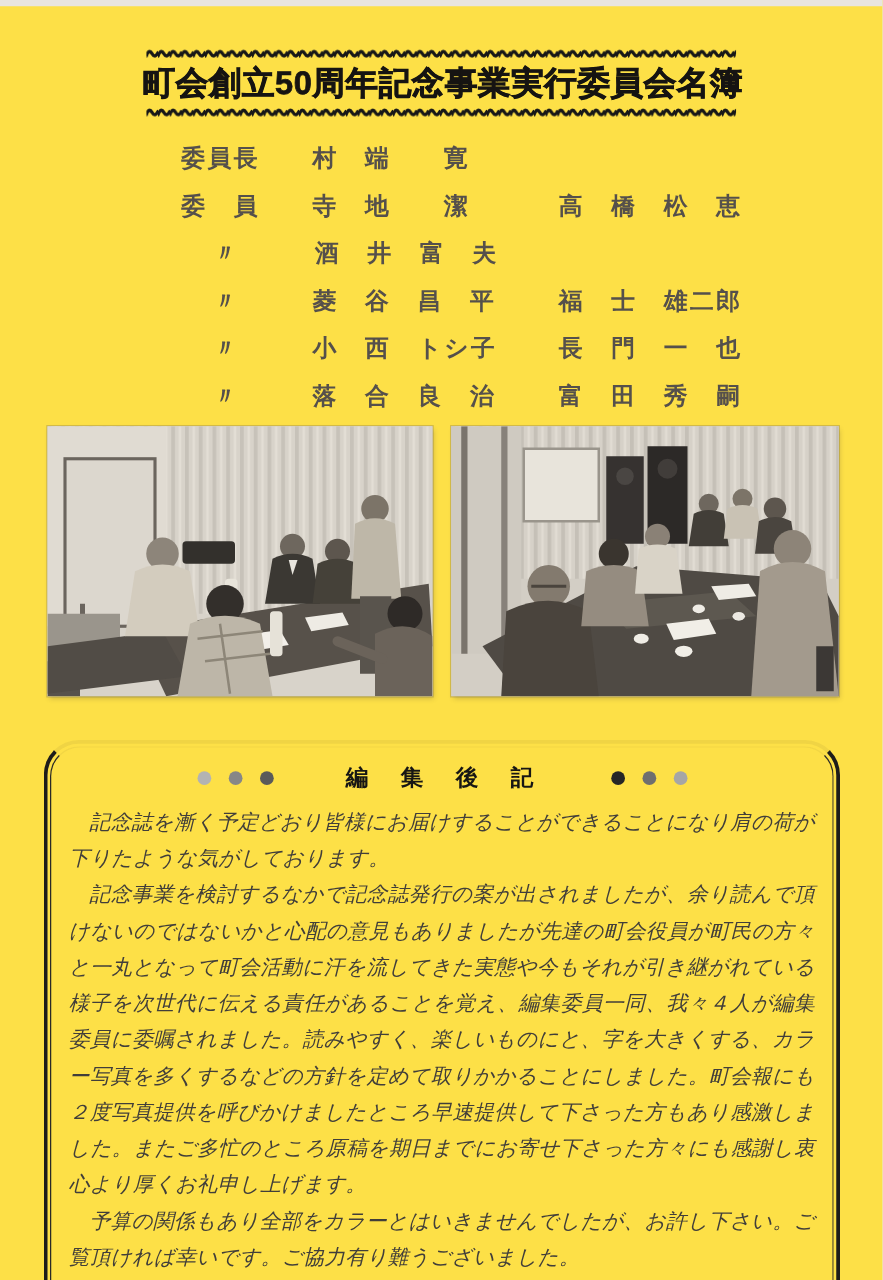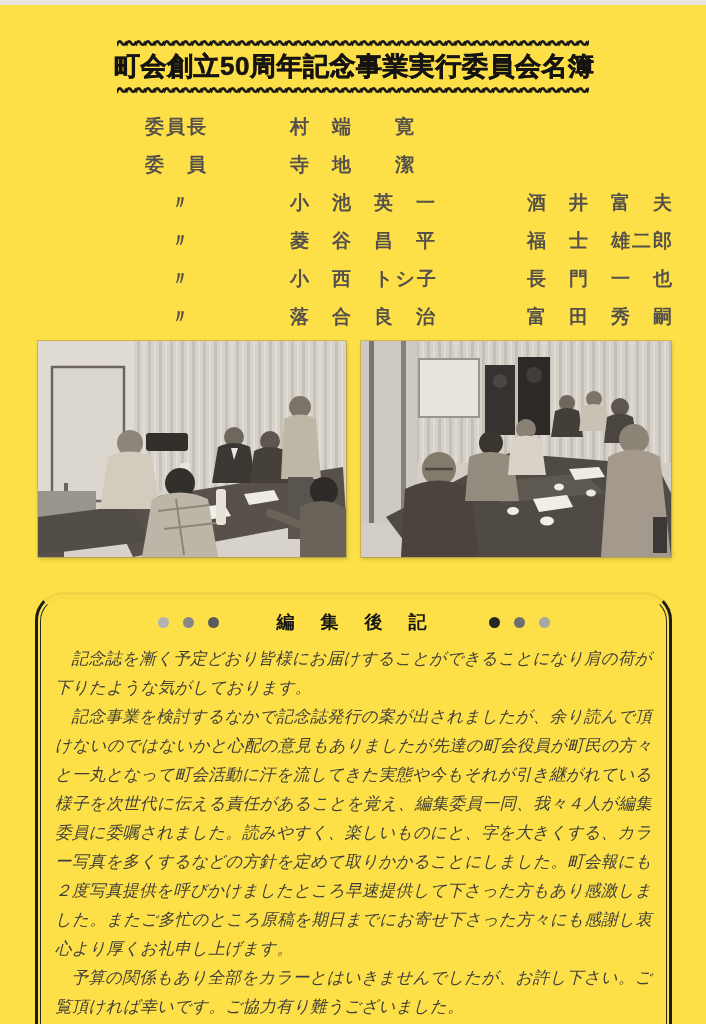--- a/index.html
+++ b/index.html
@@ -36,21 +36,20 @@
   .roster { margin: 14px 0 0 145px; }
   .roster-row {
     display: flex;
     align-items: center;
     height: 38px;
     font-size: 19px;
     letter-spacing: 2px;
     font-weight: 600;
     color: #55504b;
     white-space: nowrap;
-    gap: 40px;
   }
   .roster-role { width: 72px; flex: 0 0 auto; }
   .roster-role.ditto { text-align: center; }
   .roster-name-left { margin-left: 33px; width: 162px; flex: 0 0 auto; }
   .roster-name-right { margin-left: 35px; }
 
   
   .photos {
     display: flex;
     gap: 15px;
@@ -148,24 +147,24 @@
 
   <div class="roster">
     <div class="roster-row">
       <span class="roster-role">委員長</span>
       <span class="roster-name-left">村　端　　寛</span>
       <span class="roster-name-right"></span>
     </div>
     <div class="roster-row">
       <span class="roster-role">委　員</span>
       <span class="roster-name-left">寺　地　　潔</span>
-    </div>
-    <div class="roster-row">
-      <span class="roster-role ditto">〃</span>
-      <span class="roster-name-left">小　池　英　一</span>
+      <span class="roster-name-right">高　橋　松　恵</span>
+    </div>
+    <div class="roster-row">
+      <span class="roster-role ditto">〃</span>
       <span class="roster-name-right">酒　井　富　夫</span>
     </div>
     <div class="roster-row">
       <span class="roster-role ditto">〃</span>
       <span class="roster-name-left">菱　谷　昌　平</span>
       <span class="roster-name-right">福　士　雄二郎</span>
     </div>
     <div class="roster-row">
       <span class="roster-role ditto">〃</span>
       <span class="roster-name-left">小　西　トシ子</span>

